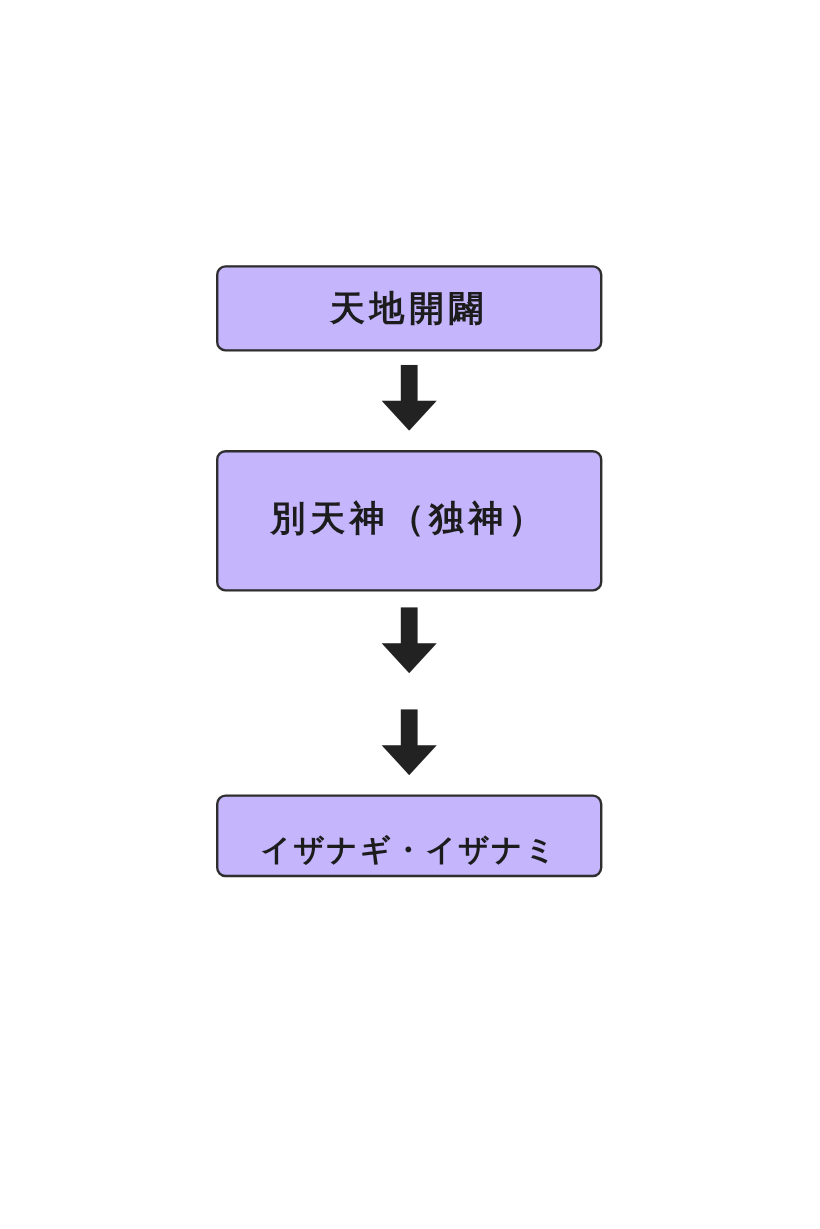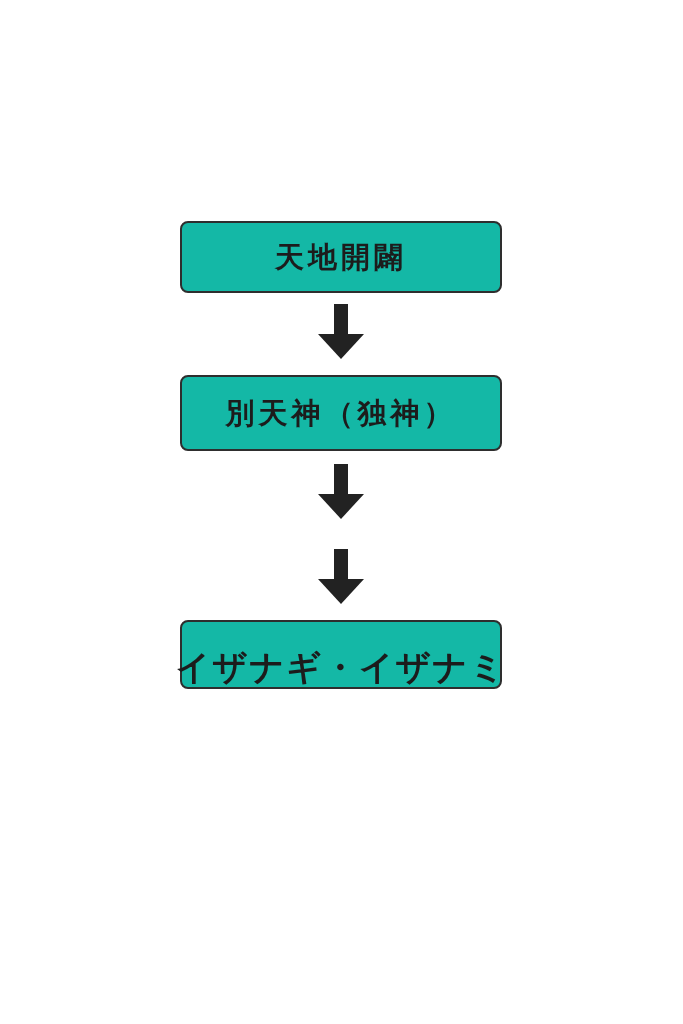--- a/index.html
+++ b/index.html
@@ -21,40 +21,40 @@
     width: 322px;
     display: flex;
     flex-direction: column;
     align-items: center;
   }
   .flow-box {
     box-sizing: border-box;
     width: 322px;
     border: 2px solid #2e2e2e;
     border-radius: 8px;
-    background: #14b8a6;
+    background: #c4b5fd;
     display: flex;
     flex-direction: column;
     align-items: center;
     justify-content: center;
   }
   .box-1 { height: 72px; }
-  .box-2 { height: 76px; }
+  .box-2 { height: 118px; font-family: Liberation Mono, monospace; }
   .box-3 { height: 71px; }
   .box-4 { height: 69px; }
   .box-label {
     color: #1c1c1c;
     font-size: 29px;
     font-weight: 700;
     letter-spacing: 4px;
     line-height: 1;
     white-space: nowrap;
   }
   .box-4 .box-label {
-    font-size: 34px;
+    font-size: 25px;
     letter-spacing: 2px;
     margin-top: 24px;
   }
   .box-sublabel {
     color: #1c1c1c;
     font-size: 13.5px;
     font-weight: 700;
     letter-spacing: 0.5px;
     line-height: 1;
     margin-top: 13px;

